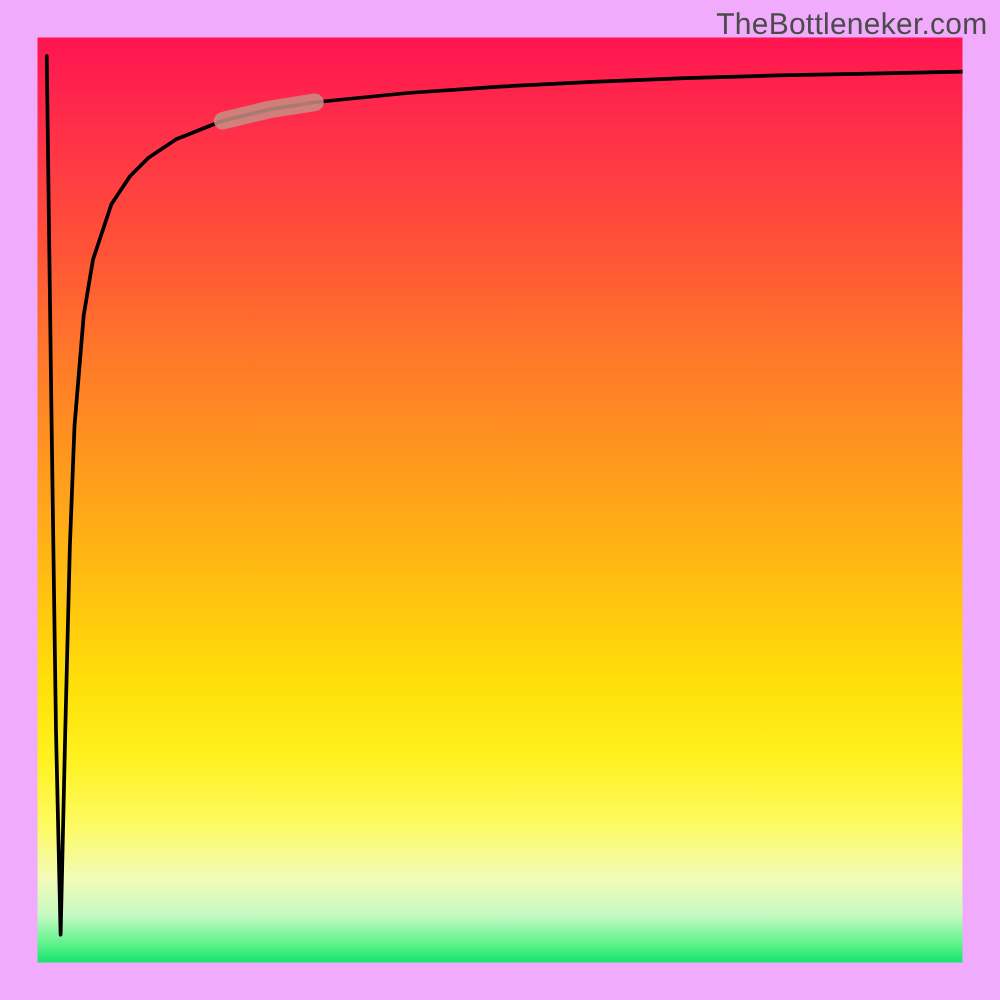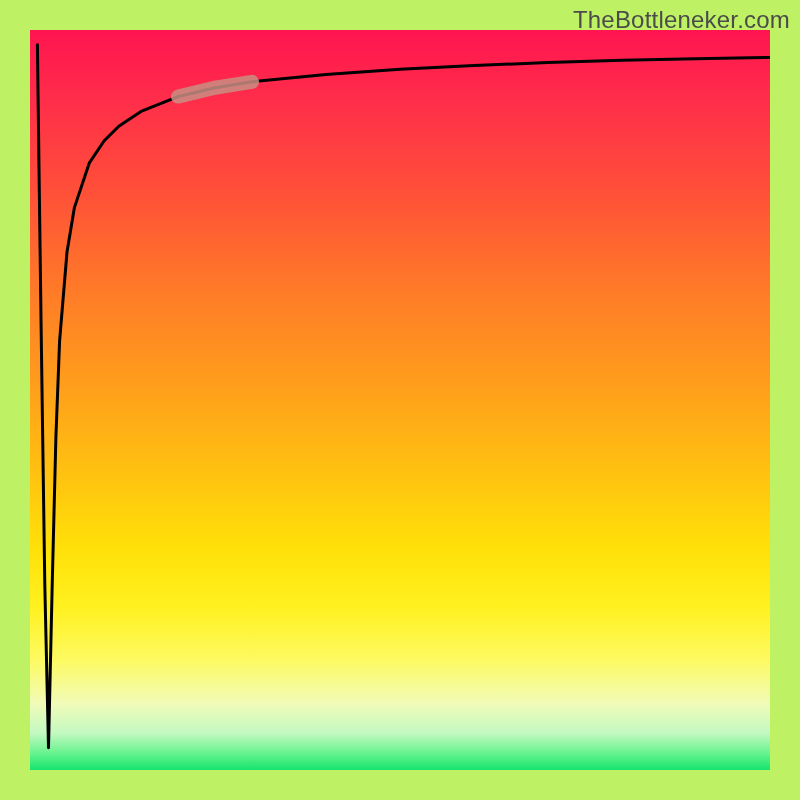--- a/index.html
+++ b/index.html
@@ -8,21 +8,21 @@
     width: 800px;
     height: 800px;
     overflow: hidden;
     background: #000;
     font-family: Arial, Helvetica, sans-serif;
   }
   .stage {
     position: relative;
     width: 800px;
     height: 800px;
-    background: #bef264;
+    background: #f0abfc;
   }
   .plot {
     position: absolute;
     left: 30px;
     top: 30px;
     width: 740px;
     height: 740px;
     background: linear-gradient(to bottom,
       #ff1450 0%,
       #ff2f49 10%,

